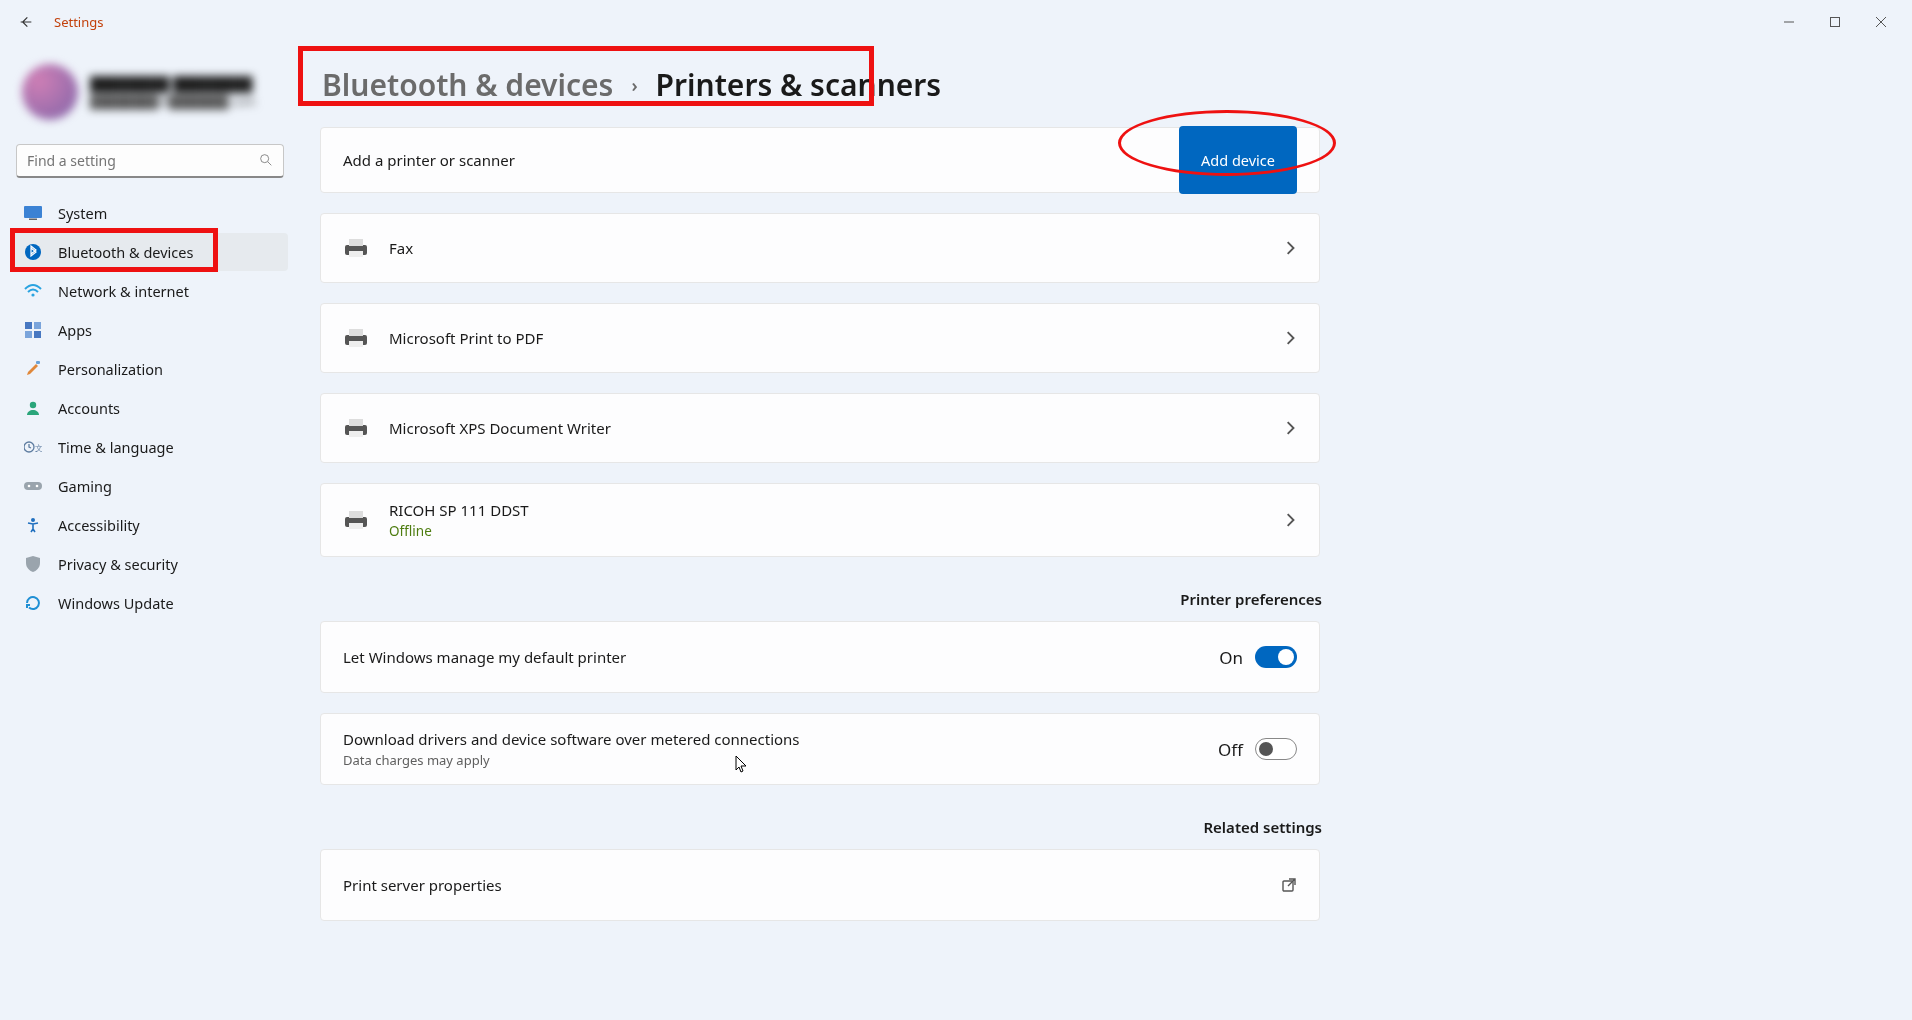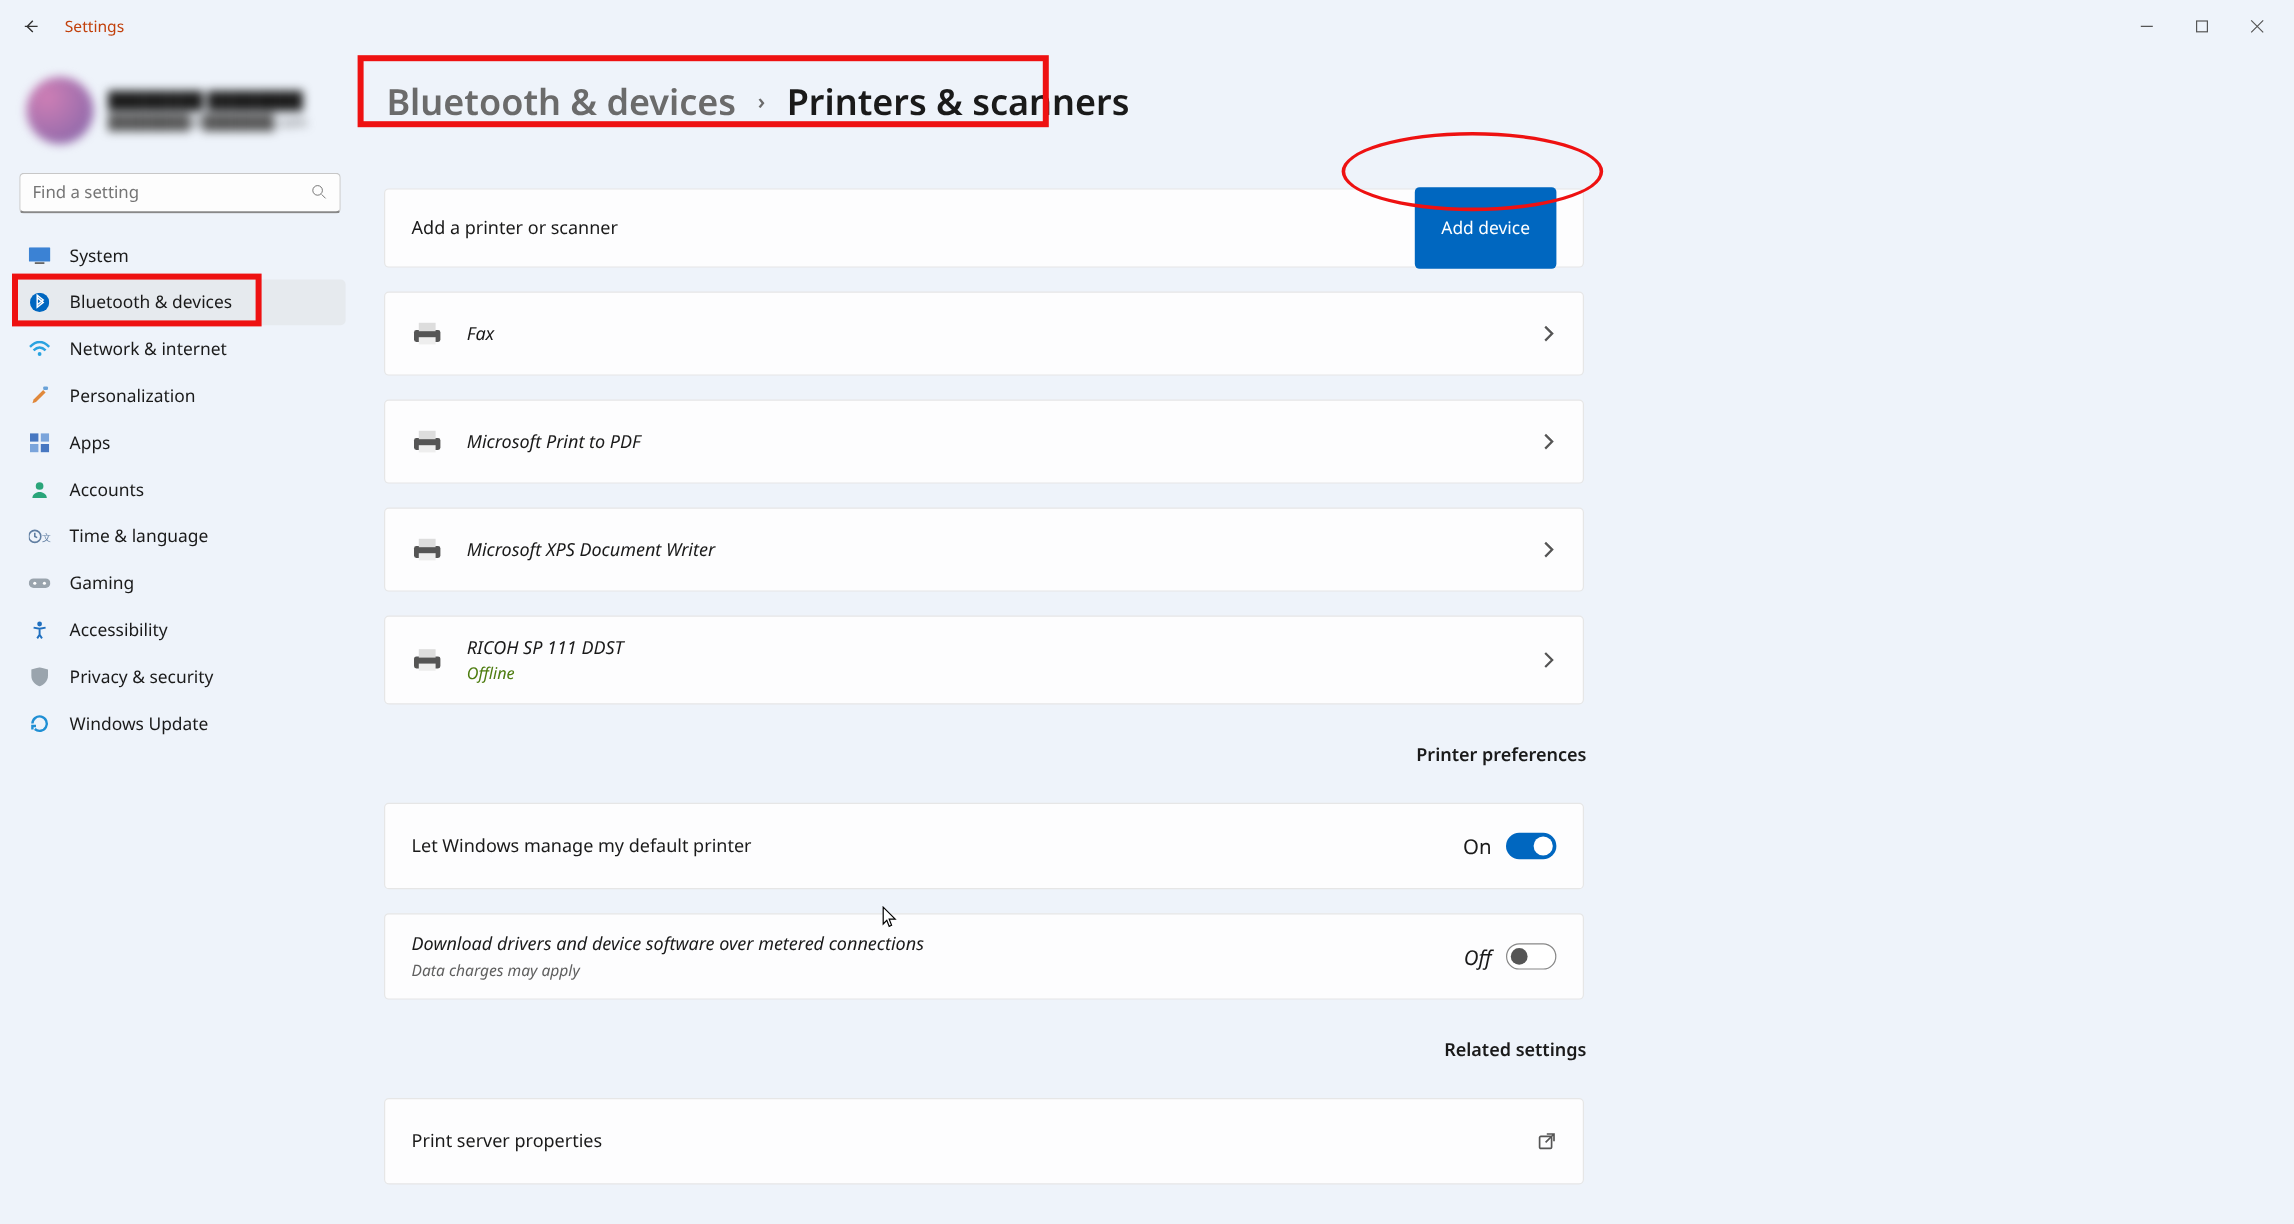--- a/index.html
+++ b/index.html
@@ -132,23 +132,22 @@
 
   .card {
     background:#fdfdfe;
     border:1px solid #e6e6e6;
     border-radius:4px;
     padding: 18px 22px;
     display:flex;
     align-items:center;
     margin-bottom:4px;
     max-width:1000px;
-    margin-top:30px;
-  }
-  .card + .card { margin-top:20px;font-style:italic; }
+  }
+  .card + .card { margin-top:20px; }
   .add-card { margin-bottom:12px; height:66px;}
   .add-label { font-size:15px;}
   .add-btn {
     margin-left:auto;
     background:#0067c0;
     color:#fff;
     border:none;
     border-radius:4px;
     padding: 24px 22px;
     font-size:14.5px;
@@ -303,37 +302,37 @@
             <svg width="18" height="14" viewBox="0 0 18 14">
               <path d="M1 5 Q9 -3 17 5" stroke="#2aa3e0" stroke-width="2" fill="none"></path>
               <path d="M4 8 Q9 3 14 8" stroke="#2aa3e0" stroke-width="2" fill="none"></path>
               <circle cx="9" cy="11" r="1.6" fill="#2aa3e0"></circle>
             </svg>
           </span>
         <span>Network &amp; internet</span>
       </li>
       <li>
         <span class="nav-icon">
-            <svg width="18" height="18" viewBox="0 0 18 18">
-              <path d="M3 15l3-1 8-8-2-2-8 8z" fill="#e0883b"></path>
-              <rect x="12" y="1" width="4" height="3" rx="1" fill="#6aa2d8"></rect>
-            </svg>
-          </span>
-        <span>Personalization</span>
-      </li>
-      <li>
-        <span class="nav-icon">
             <svg width="16" height="16" viewBox="0 0 16 16">
               <rect x="0" y="0" width="7" height="7" fill="#4777c1"></rect>
               <rect x="9" y="0" width="7" height="7" fill="#7aa4db"></rect>
               <rect x="0" y="9" width="7" height="7" fill="#7aa4db"></rect>
               <rect x="9" y="9" width="7" height="7" fill="#4777c1"></rect>
             </svg>
           </span>
         <span>Apps</span>
+      </li>
+      <li>
+        <span class="nav-icon">
+            <svg width="18" height="18" viewBox="0 0 18 18">
+              <path d="M3 15l3-1 8-8-2-2-8 8z" fill="#e0883b"></path>
+              <rect x="12" y="1" width="4" height="3" rx="1" fill="#6aa2d8"></rect>
+            </svg>
+          </span>
+        <span>Personalization</span>
       </li>
       <li>
         <span class="nav-icon">
             <svg width="16" height="16" viewBox="0 0 16 16">
               <circle cx="8" cy="5" r="3.2" fill="#2aa57a"></circle>
               <path d="M2 15c0-3 3-5 6-5s6 2 6 5" fill="#2aa57a"></path>
             </svg>
           </span>
         <span>Accounts</span>
       </li>

